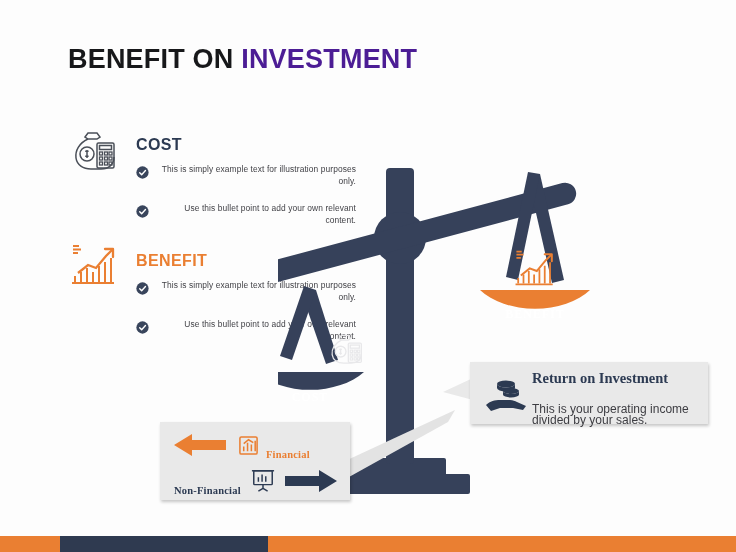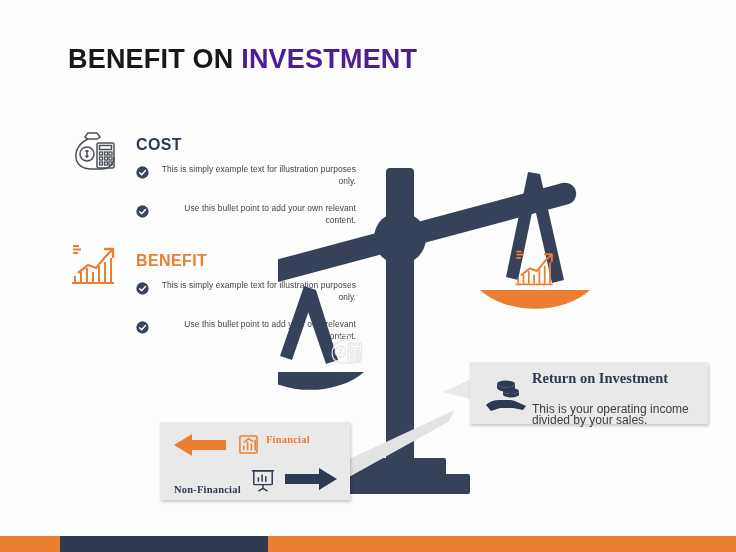--- a/index.html
+++ b/index.html
@@ -66,21 +66,21 @@
   .roi-tail{
     position:absolute;left:443px;top:378px;width:30px;height:22px;
   }
 
   
   .callout-fin{
     position:absolute;left:160px;top:422px;width:190px;height:78px;
     background:#e9e9e9;
     box-shadow:1px 2px 3px rgba(0,0,0,.22);
   }
-  .fin-row{position:absolute;display:flex;align-items:flex-start;}
+  .fin-row{position:absolute;display:flex;align-items:flex-end;}
   .fin-row.r1{left:14px;top:12px;}
   .fin-row.r2{left:14px;top:46px;}
   .fin-label{
     font-family:"Liberation Serif", serif;
     font-size:10.5px;font-weight:bold;letter-spacing:.2px;
   }
   .fin-label.orange{color:#ea7f32;}
   .fin-label.dark{color:#2c3a52;margin-top:16px;}
   .fin-tail{position:absolute;left:330px;top:410px;width:125px;height:78px;}
 

